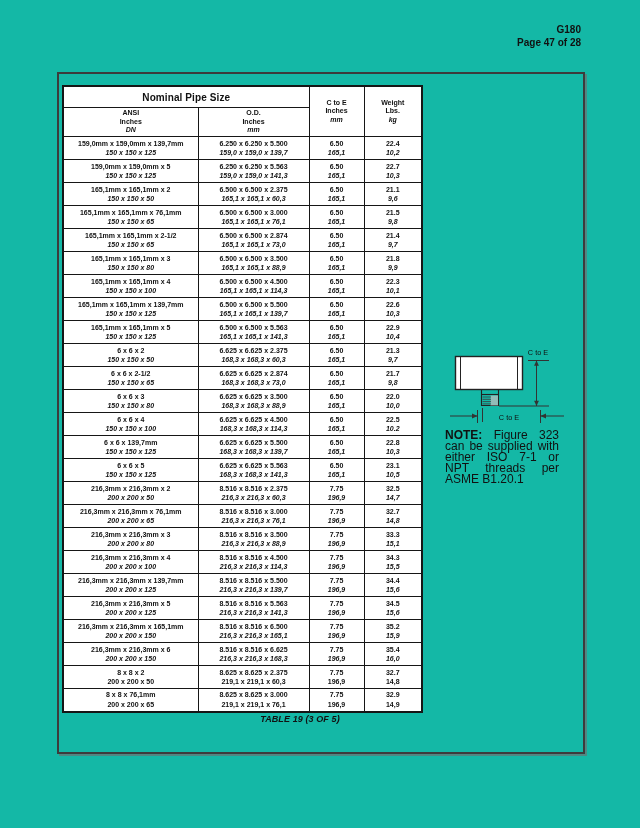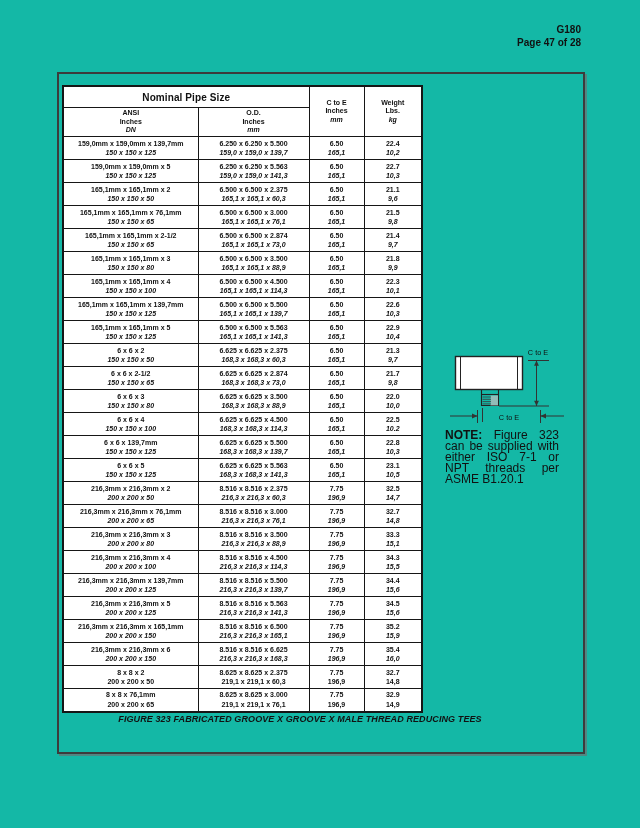--- a/index.html
+++ b/index.html
@@ -577,16 +577,16 @@
       <path d="M92.5 70 l5.5 -2.4 v4.8 z" stroke="none"></path>
       <line x1="92.5" y1="70" x2="116" y2="70"></line>
     </g>
     <text x="90" y="9" text-anchor="middle">C to E</text>
     <text x="61" y="73.5" text-anchor="middle">C to E</text>
   </svg>
 
   <div class="note"><b>NOTE:</b><span> Figure 323 can be supplied with either ISO 7-1 or NPT threads per ASME B1.20.1</span></div>
 
   <div class="caption">
-    <div>FIGURE 323 FABRICATED GROOVE X GROOVE X MALE THREAD REDUCING TEES</div>
+    <div>TABLE 19 (3 OF 5)</div>
   </div>
 
 </div>
 
 </body></html>

